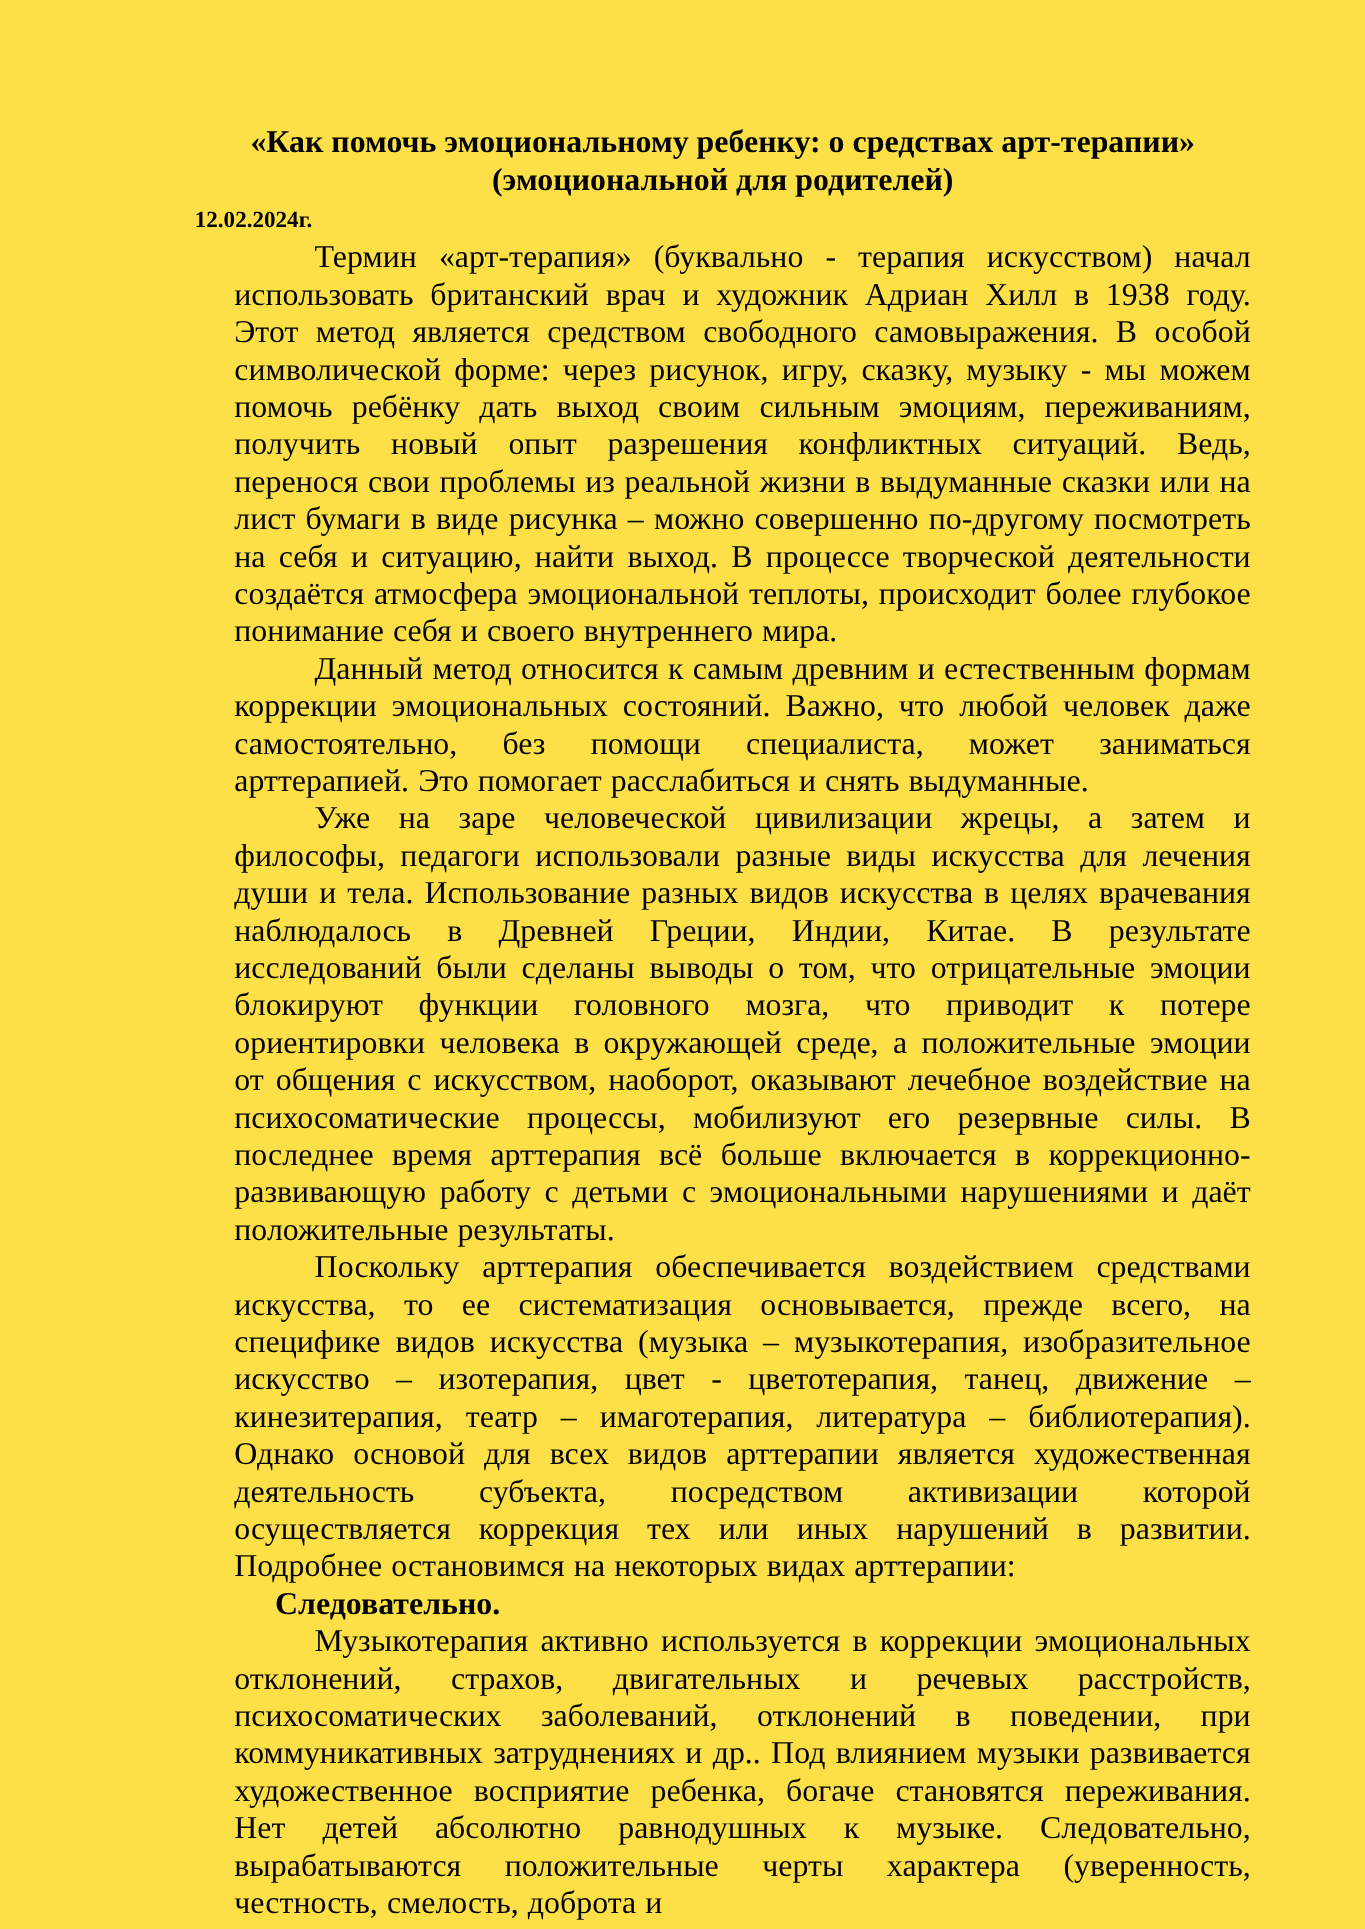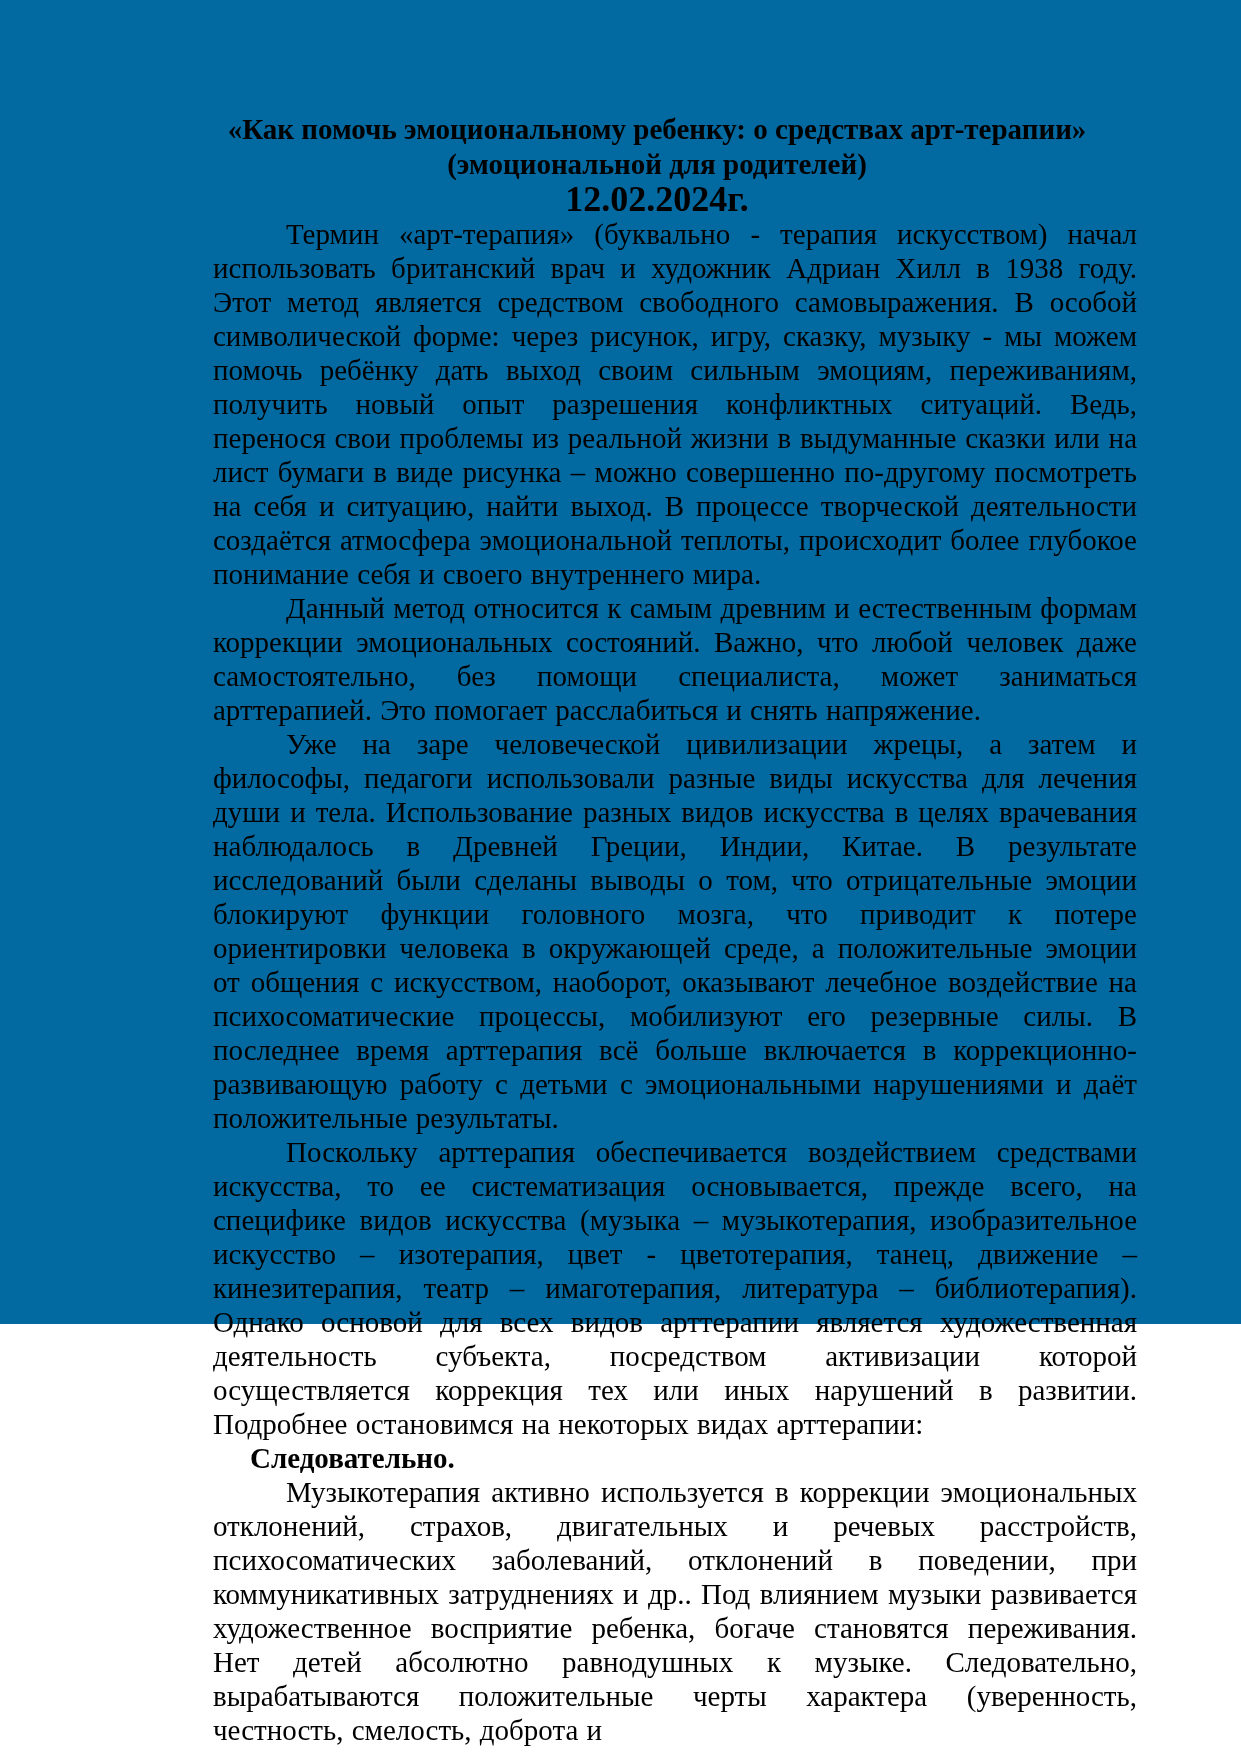--- a/index.html
+++ b/index.html
@@ -6,36 +6,36 @@
   html, body { background: #ffffff; }
   body {
     width: 1241px;
     height: 1754px;
     font-family: "Liberation Serif", "DejaVu Serif", serif;
     color: #000000;
     overflow: hidden;
   }
   .page {
     width: 1241px;
-    height: 1324px;
-    background: #0369a1;
+    height: 1754px;
+    background: #fde047;
     padding: 112px 104px 60px 177px; 
   }
   .doc-title {
     font-size: 29px;
     line-height: 35px;
     font-weight: bold;
     text-align: center;
   }
   .title-line { display: block; }
   .doc-date {
-    font-size: 36px;
+    font-size: 21px;
     line-height: 35px;
     font-weight: bold;
-    text-align: center;
+    text-align: left;
   }
   .body-p {
     font-size: 29px;
     line-height: 34px;
     text-align: justify;
     text-align-last: left;
     text-indent: 73px; 
     word-spacing: 1px;
     margin-left: 36px;
   }
@@ -54,21 +54,21 @@
 
   <h1 class="doc-title">
     <span class="title-line">«Как помочь эмоциональному ребенку: о средствах арт-терапии»</span>
     <span class="title-line">(эмоциональной для родителей)</span>
   </h1>
 
   <div class="doc-date">12.02.2024г.</div>
 
   <p class="body-p">Термин «арт-терапия» (буквально - терапия искусством) начал использовать британский врач и художник Адриан Хилл в 1938 году. Этот метод является средством свободного самовыражения. В особой символической форме: через рисунок, игру, сказку, музыку - мы можем помочь ребёнку дать выход своим сильным эмоциям, переживаниям, получить новый опыт разрешения конфликтных ситуаций. Ведь, перенося свои проблемы из реальной жизни в выдуманные сказки или на лист бумаги в виде рисунка – можно совершенно по-другому посмотреть на себя и ситуацию, найти выход. В процессе творческой деятельности создаётся атмосфера эмоциональной теплоты, происходит более глубокое понимание себя и своего внутреннего мира.</p>
 
-  <p class="body-p">Данный метод относится к самым древним и естественным формам коррекции эмоциональных состояний. Важно, что любой человек даже самостоятельно, без помощи специалиста, может заниматься арттерапией. Это помогает расслабиться и снять напряжение.</p>
+  <p class="body-p">Данный метод относится к самым древним и естественным формам коррекции эмоциональных состояний. Важно, что любой человек даже самостоятельно, без помощи специалиста, может заниматься арттерапией. Это помогает расслабиться и снять выдуманные.</p>
 
   <p class="body-p">Уже на заре человеческой цивилизации жрецы, а затем и философы, педагоги использовали разные виды искусства для лечения души и тела. Использование разных видов искусства в целях врачевания наблюдалось в Древней Греции, Индии, Китае. В результате исследований были сделаны выводы о том, что отрицательные эмоции блокируют функции головного мозга, что приводит к потере ориентировки человека в окружающей среде, а положительные эмоции от общения с искусством, наоборот, оказывают лечебное воздействие на психосоматические процессы, мобилизуют его резервные силы. В последнее время арттерапия всё больше включается в коррекционно-развивающую работу с детьми с эмоциональными нарушениями и даёт положительные результаты.</p>
 
   <p class="body-p">Поскольку арттерапия обеспечивается воздействием средствами искусства, то ее систематизация основывается, прежде всего, на специфике видов искусства (музыка – музыкотерапия, изобразительное искусство – изотерапия, цвет - цветотерапия, танец, движение – кинезитерапия, театр – имаготерапия, литература – библиотерапия). Однако основой для всех видов арттерапии является художественная деятельность субъекта, посредством активизации которой осуществляется коррекция тех или иных нарушений в развитии. Подробнее остановимся на некоторых видах арттерапии:</p>
 
   <p class="section-heading">Следовательно.</p>
 
   <p class="body-p">Музыкотерапия активно используется в коррекции эмоциональных отклонений, страхов, двигательных и речевых расстройств, психосоматических заболеваний, отклонений в поведении, при коммуникативных затруднениях и др.. Под влиянием музыки развивается художественное восприятие ребенка, богаче становятся переживания. Нет детей абсолютно равнодушных к музыке. Следовательно, вырабатываются положительные черты характера (уверенность, честность, смелость, доброта и</p>
 
 </div>

